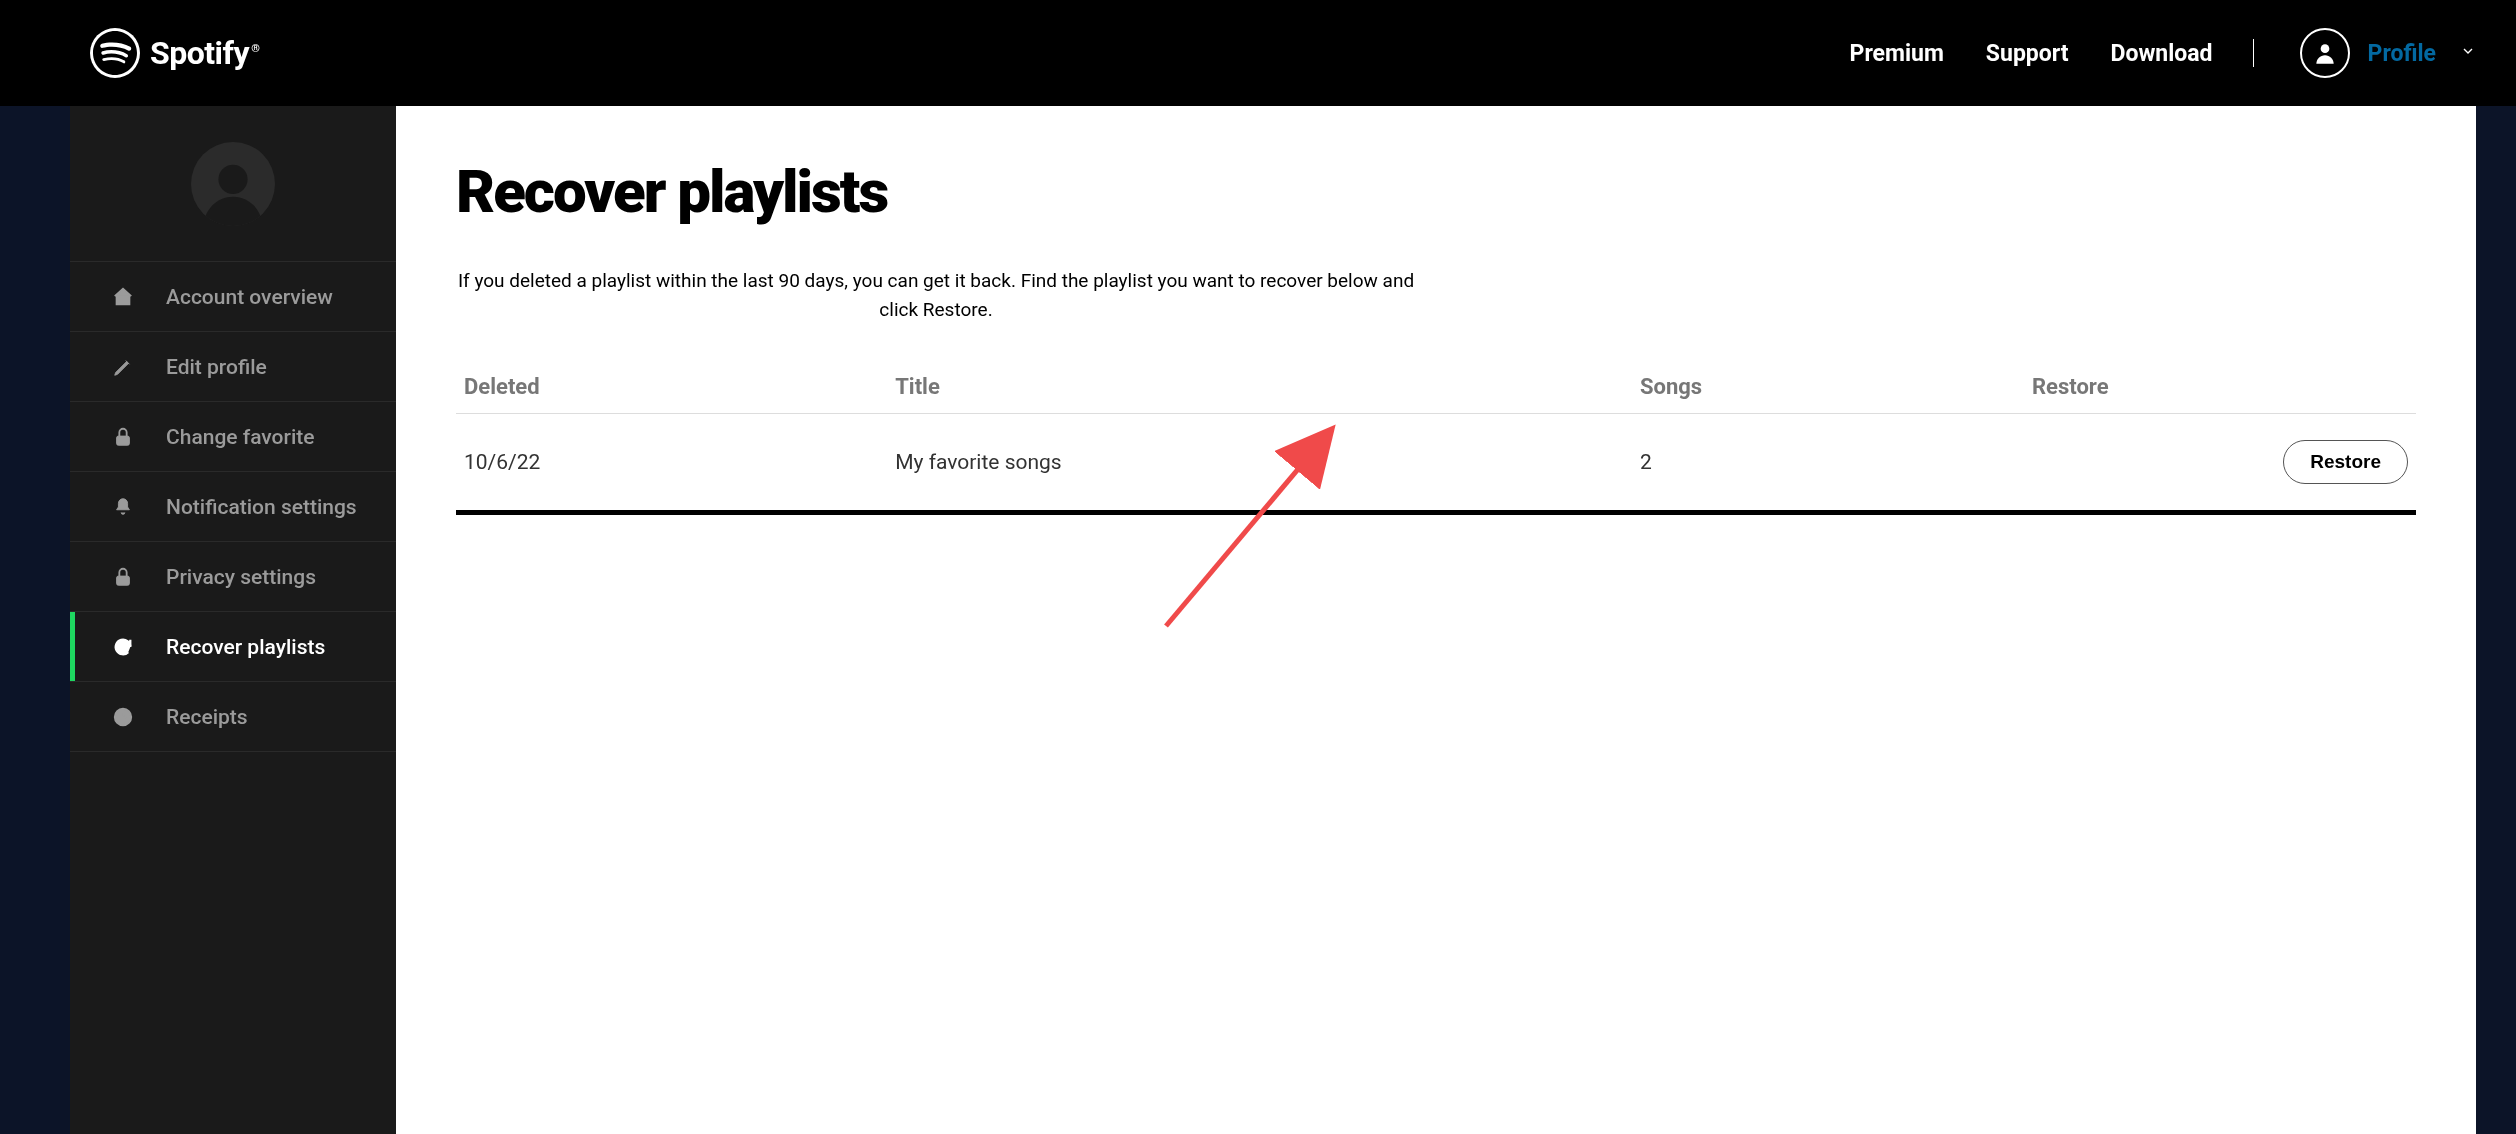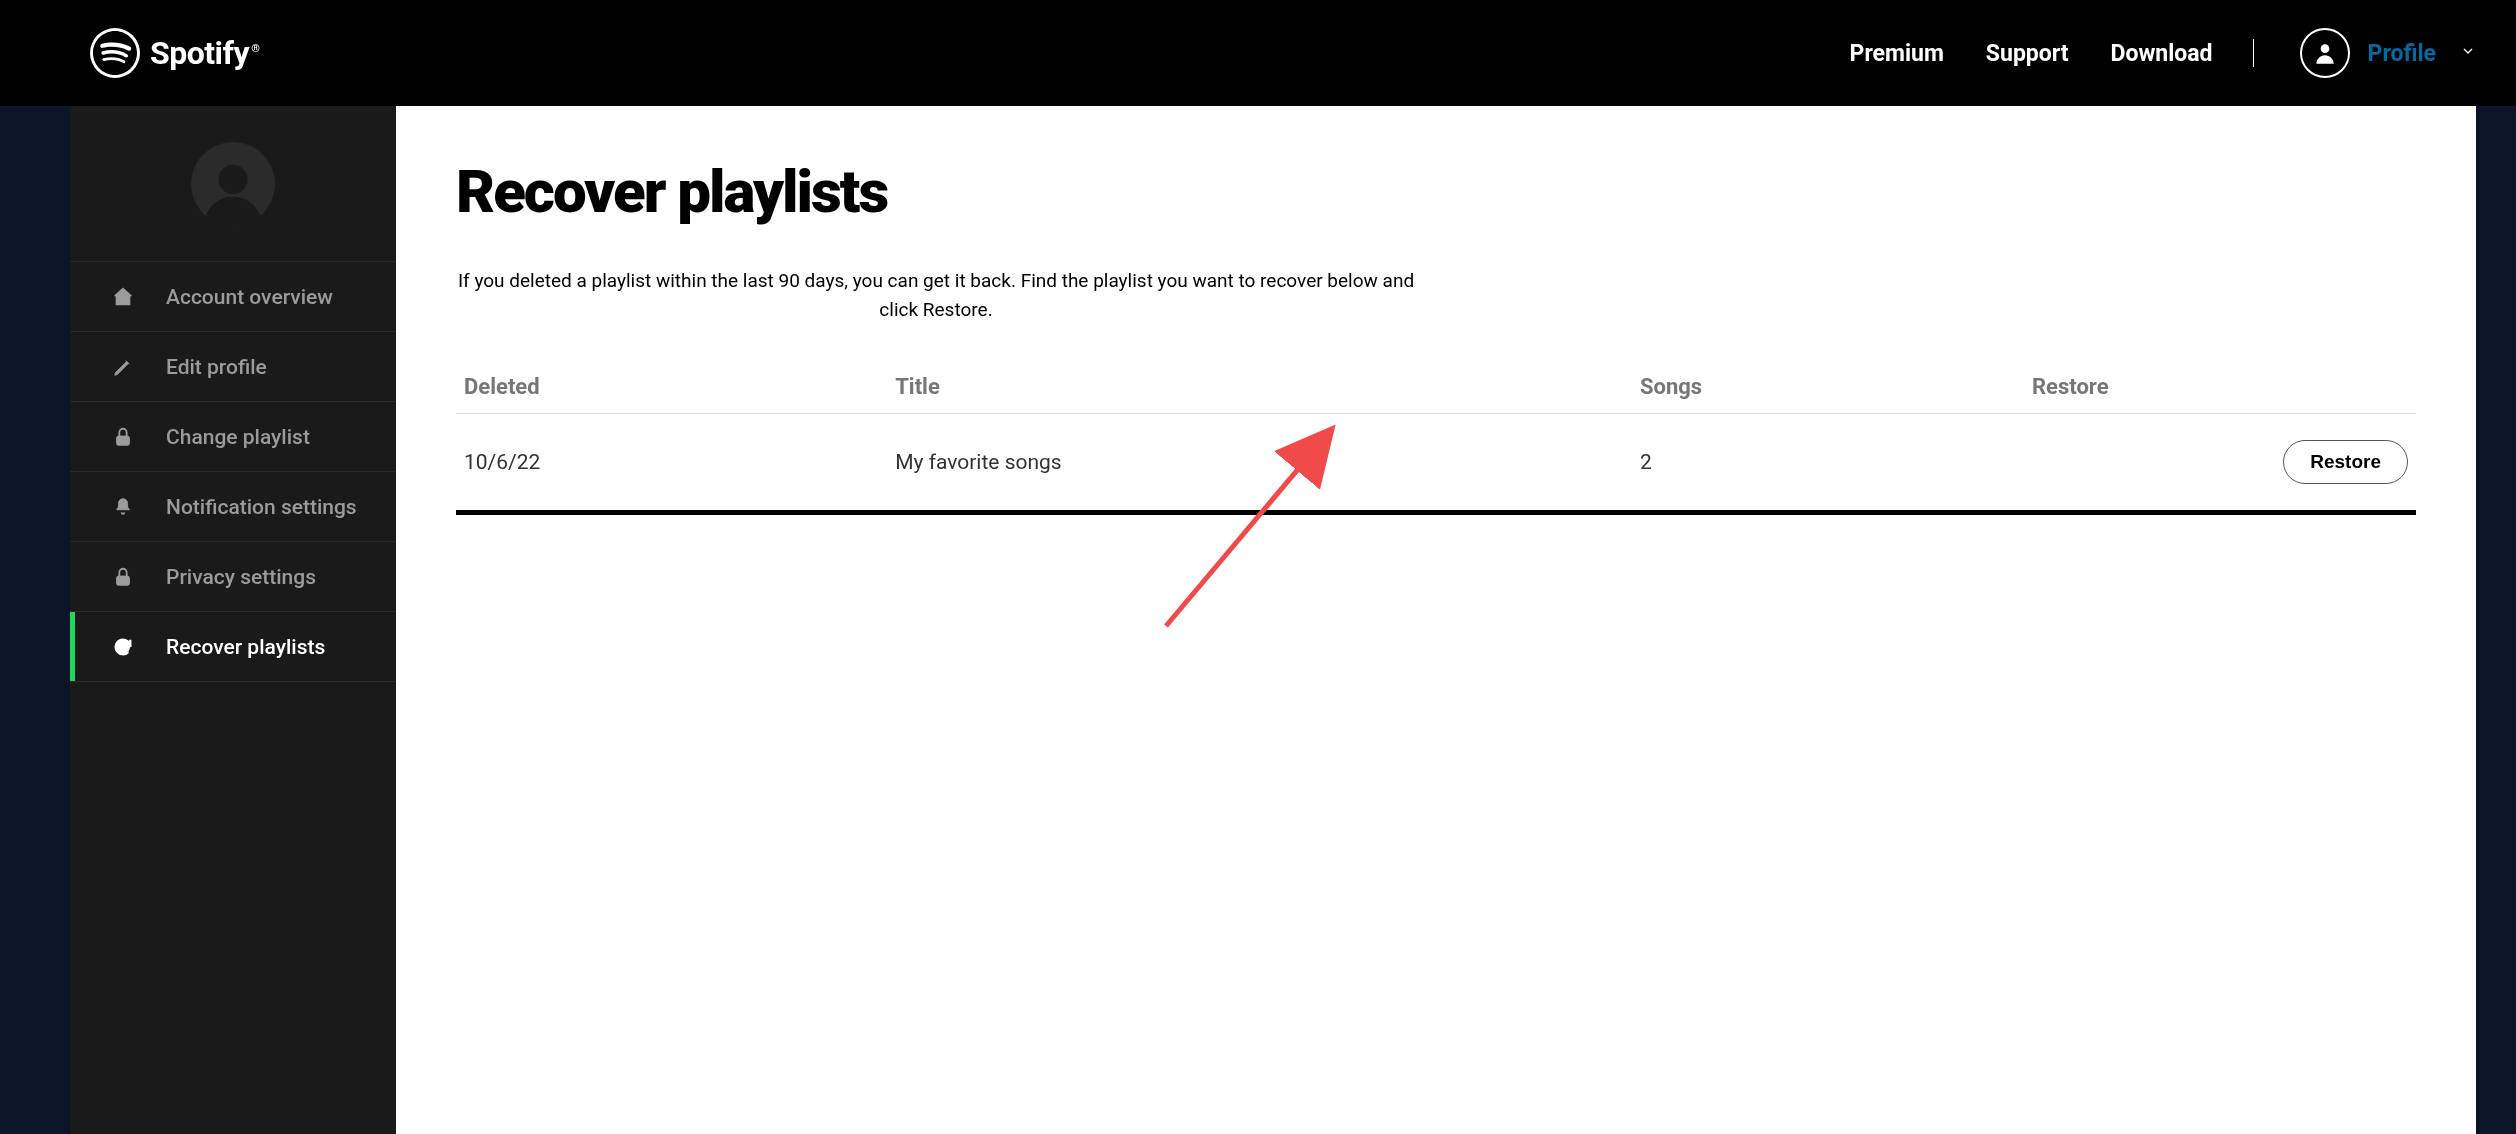--- a/index.html
+++ b/index.html
@@ -255,21 +255,21 @@
       <span class="sb-label">Edit profile</span>
     </div>
 
     <div class="sb-item">
       <span class="sb-icon">
         <svg viewBox="0 0 24 24">
             <rect x="5" y="11" width="14" height="10" rx="2"></rect>
             <path fill="none" stroke-width="2" d="M8 11V7a4 4 0 018 0v4"></path>
           </svg>
       </span>
-      <span class="sb-label">Change playlist</span>
+      <span class="sb-label">Change favorite</span>
     </div>
 
     <div class="sb-item">
       <span class="sb-icon">
         <svg viewBox="0 0 24 24">
             <path d="M12 3a5 5 0 00-5 5v4l-2 3h14l-2-3V8a5 5 0 00-5-5z"></path>
             <path d="M10 18a2 2 0 004 0"></path>
           </svg>
       </span>
       <span class="sb-label">Notification settings</span>
@@ -288,20 +288,29 @@
     <div class="sb-item active">
       <span class="sb-icon">
         <svg viewBox="0 0 24 24" fill="none" stroke-width="2.4">
             <path d="M20 12a8 8 0 10-2.3 5.6"></path>
             <polyline points="20 4 20 10 14 10"></polyline>
           </svg>
       </span>
       <span class="sb-label">Recover playlists</span>
     </div>
 
+    <div class="sb-item">
+      <span class="sb-icon">
+        <svg viewBox="0 0 24 24" fill="none" stroke-width="2">
+            <circle cx="12" cy="12" r="9"></circle>
+            <polyline points="12 7 12 12 15 14"></polyline>
+          </svg>
+      </span>
+      <span class="sb-label">Receipts</span>
+    </div>
   </div>
 
   <div class="content">
     <h1 class="page-title">Recover playlists</h1>
     <p class="page-desc">If you deleted a playlist within the last 90 days, you can get it back. Find the playlist you want to recover below and click Restore.</p>
 
     <table class="playlists">
       <thead>
         <tr>
           <th class="col-deleted">Deleted</th>

